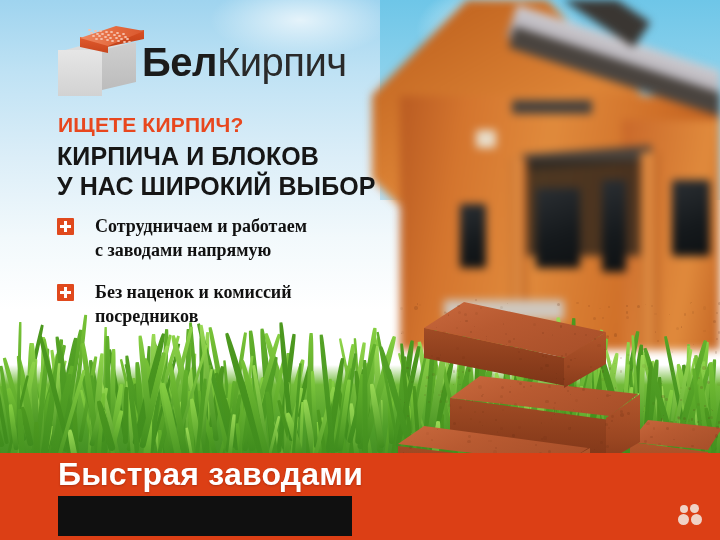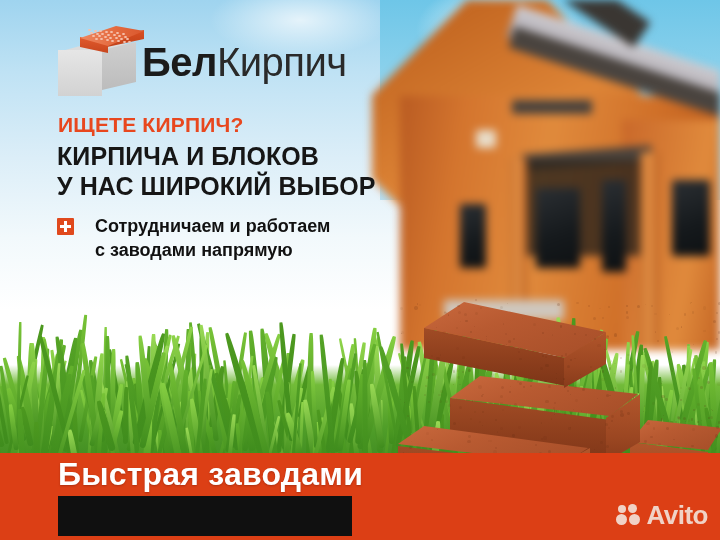--- a/index.html
+++ b/index.html
@@ -235,20 +235,21 @@
     line-height: 30px;
     letter-spacing: 0.1px;
     white-space: nowrap;
   }
 
   
   .bullets {
     position: absolute;
     left: 57px; top: 214px;
     width: 340px;
+    font-family: Liberation Serif, serif;
   }
   .bullet {
     position: relative;
     display: flex;
     align-items: flex-start;
     margin-bottom: 18px;
   }
   .plus-box {
     flex: 0 0 auto;
     width: 17px; height: 17px;
@@ -1213,29 +1214,33 @@
     <div>КИРПИЧА И БЛОКОВ</div>
     <div>У НАС ШИРОКИЙ ВЫБОР</div>
   </div>
 
   <div class="bullets">
     <div class="bullet">
       <span class="plus-box"></span>
       <span class="bullet-text">Сотрудничаем и работаем
 с заводами напрямую</span>
     </div>
+    <div class="bullet">
+      <span class="plus-box"></span>
+      <span class="bullet-text">Без наценок и комиссий
+посредников</span>
+    </div>
   </div>
 
   <div class="banner"></div>
   <div class="banner-title">Быстрая заводами</div>
   <div class="banner-chip"></div>
 
   <div class="avito">
     <span class="avito-dots">
       <i class="d1"></i>
         <i class="d2"></i>
         <i class="d3"></i>
         <i class="d4"></i>
     </span>
-    <span class="avito-word">Avito</span>
   </div>
 
 </div>
 
 </body></html>

